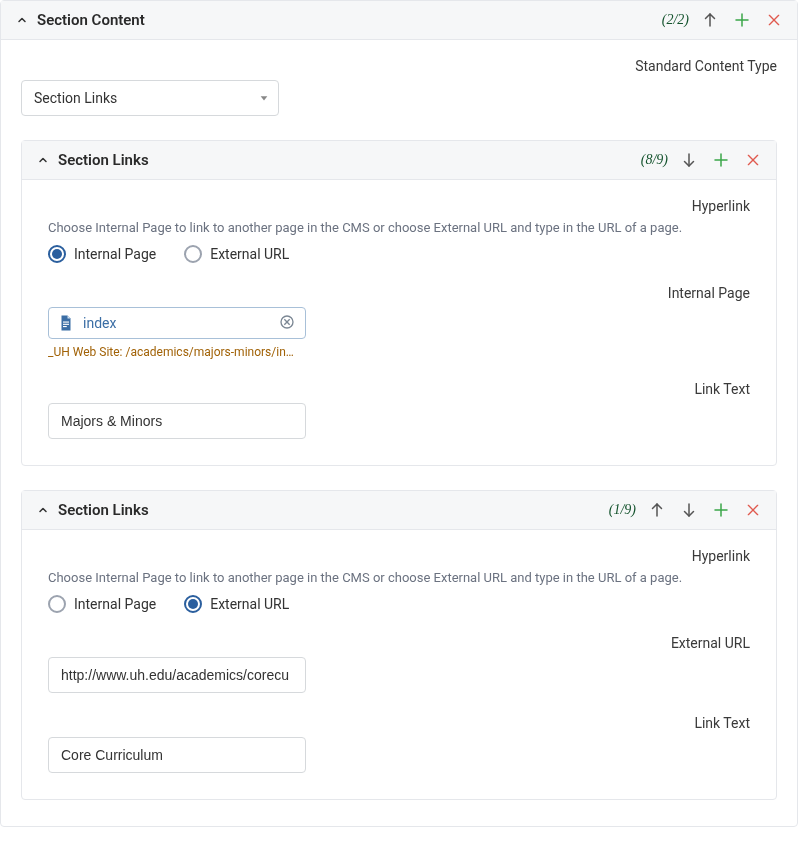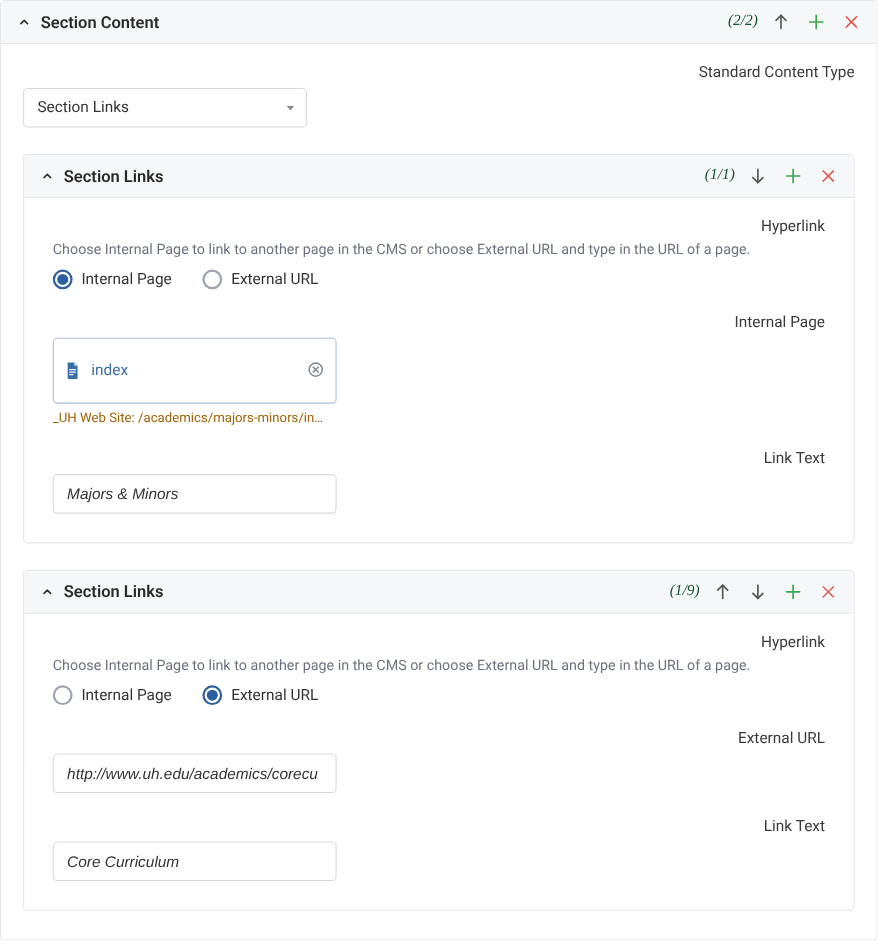--- a/index.html
+++ b/index.html
@@ -135,21 +135,21 @@
   }
   .section-spacer { height: 22px; }
   .page-chip-wrap {
     width: 258px;
   }
   .page-chip {
     display: flex;
     align-items: center;
     border: 1px solid #a8c0d8;
     border-radius: 4px;
-    padding: 20px 8px;
+    padding: 6px 8px;
     gap: 8px;
     background: #fff;
   }
   .page-chip .file-ic {
     color: #3b6ea5;
     width: 18px; height: 18px;
   }
   .page-chip .page-name {
     flex: 1;
     color: #3b6ea5;
@@ -171,21 +171,20 @@
   }
   .text-input {
     width: 258px;
     height: 36px;
     border: 1px solid #d6d9dc;
     border-radius: 4px;
     padding: 0 12px;
     font-size: 14px;
     color: #333;
     background: #fff;
-    font-style: italic;
   }
   svg { display: block; }
 </style>
 </head>
 <body>
 
 <div class="panel">
   <div class="panel-header">
     <span class="toggle">
       <svg width="12" height="12" viewBox="0 0 24 24" fill="none" stroke="currentColor" stroke-width="3" stroke-linecap="round" stroke-linejoin="round">
@@ -229,21 +228,21 @@
 
     <div id="section-links-container">
   <div class="sub-panel">
     <div class="panel-header">
       <span class="toggle">
         <svg width="12" height="12" viewBox="0 0 24 24" fill="none" stroke="currentColor" stroke-width="3" stroke-linecap="round" stroke-linejoin="round">
                 <polyline points="18 15 12 9 6 15"></polyline>
               </svg>
       </span>
       <span class="title">Section Links</span>
-      <span class="count">(1/1)</span>
+      <span class="count">(8/9)</span>
       <div class="header-actions">
 
         <span class="icon-btn act-down">
           <svg width="18" height="18" viewBox="0 0 24 24" fill="none" stroke="currentColor" stroke-width="2" stroke-linecap="round" stroke-linejoin="round">
                   <line x1="12" y1="4" x2="12" y2="20"></line>
                   <polyline points="6 14 12 20 18 14"></polyline>
                 </svg>
         </span>
         <span class="icon-btn icon-plus">
           <svg width="18" height="18" viewBox="0 0 24 24" fill="none" stroke="currentColor" stroke-width="2" stroke-linecap="round" stroke-linejoin="round">

